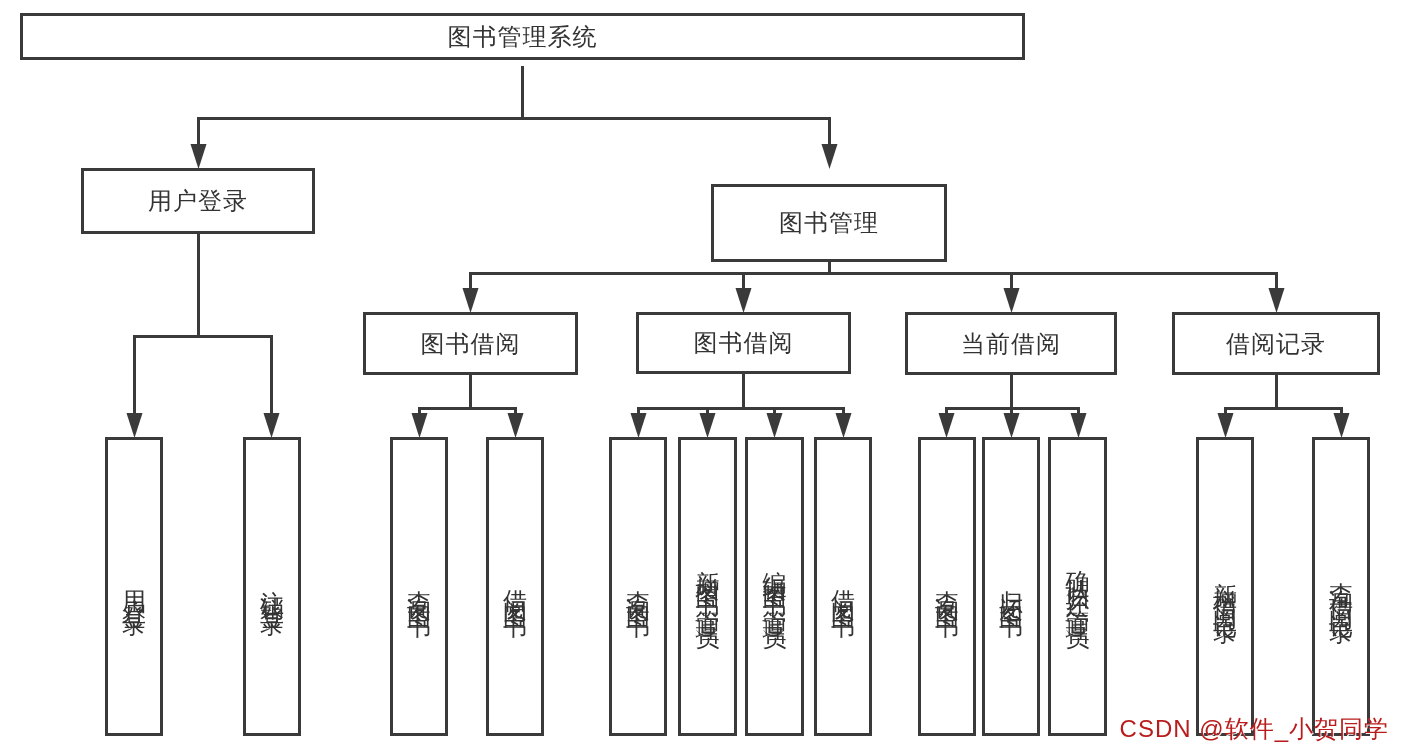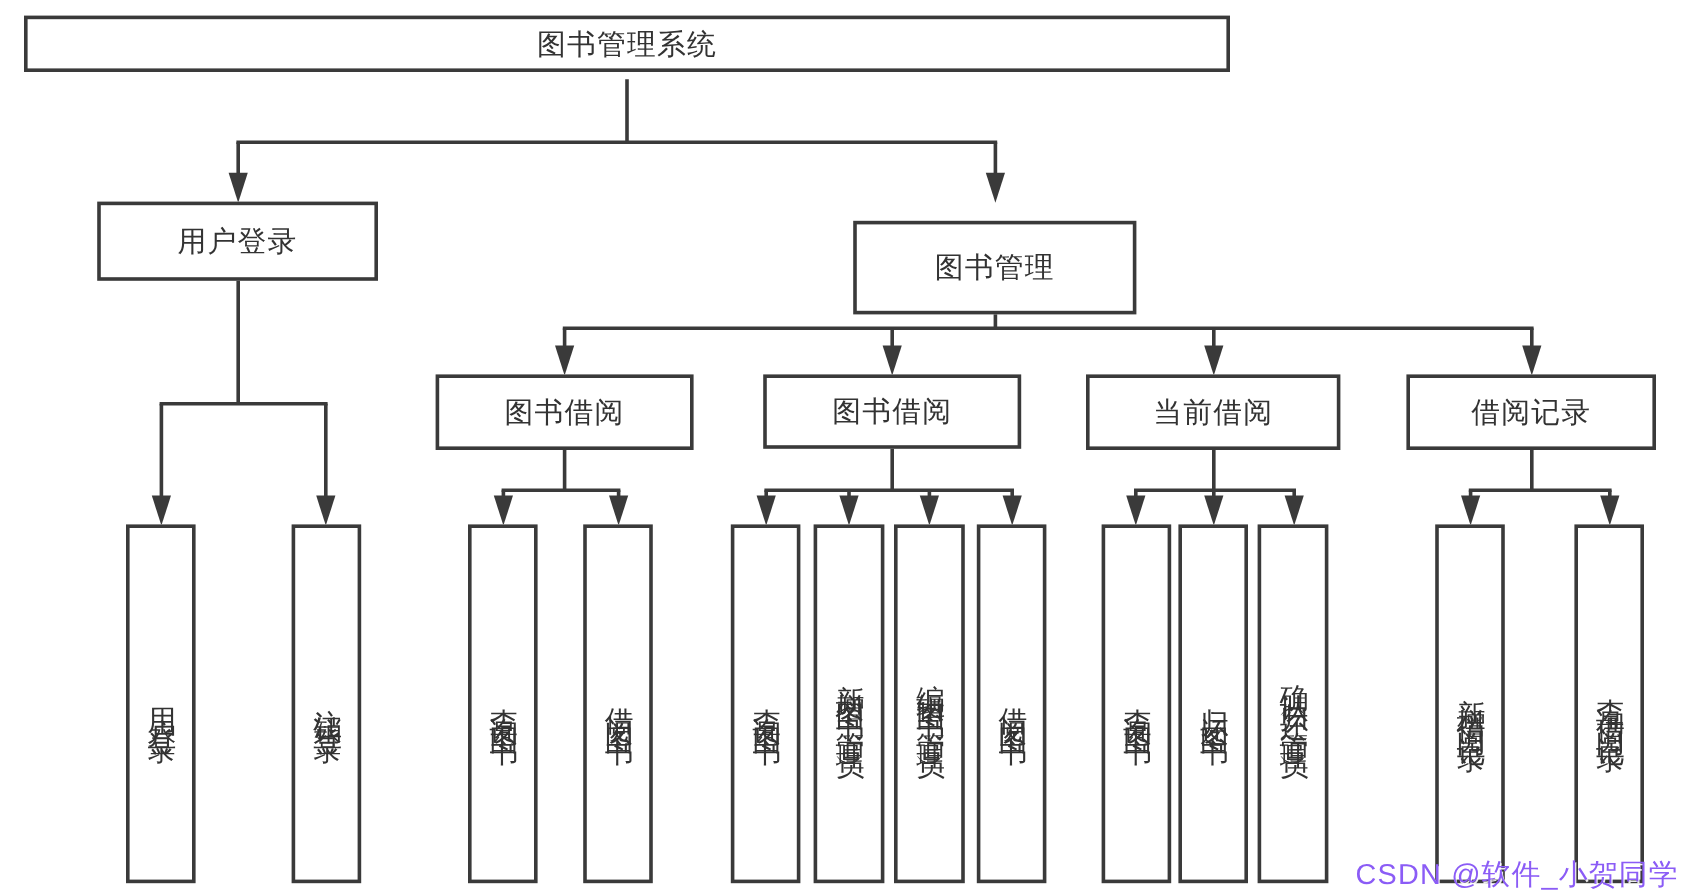--- a/index.html
+++ b/index.html
@@ -14,22 +14,22 @@
     box-sizing:border-box; display:flex; align-items:center; justify-content:center;
     font-size:24px; color:#333333; z-index:2; letter-spacing:1px;
     white-space:nowrap;
   }
   .vnode { z-index:2; }
   .vnode span {
     writing-mode:vertical-rl; text-orientation:mixed;
     line-height:1; letter-spacing:8px; font-size:24px; color:#333333;
   }
   .watermark {
-    position:absolute; right:6px; bottom:2px; z-index:6;
-    font-size:24px; color:#8b5cf6; letter-spacing:1px;
+    position:absolute; right:16px; bottom:2px; z-index:6;
+    font-size:24px; color:#b91c1c; letter-spacing:1px;
     text-shadow:1px 1px 0 rgba(255,255,255,0.9);
   }
 </style>
 </head>
 <body>
 
 <div class="canvas">
 
   <svg class="wires" width="1405" height="747" viewBox="0 0 1405 747">
     <g stroke="#3a3a3a" stroke-width="3" fill="none">

